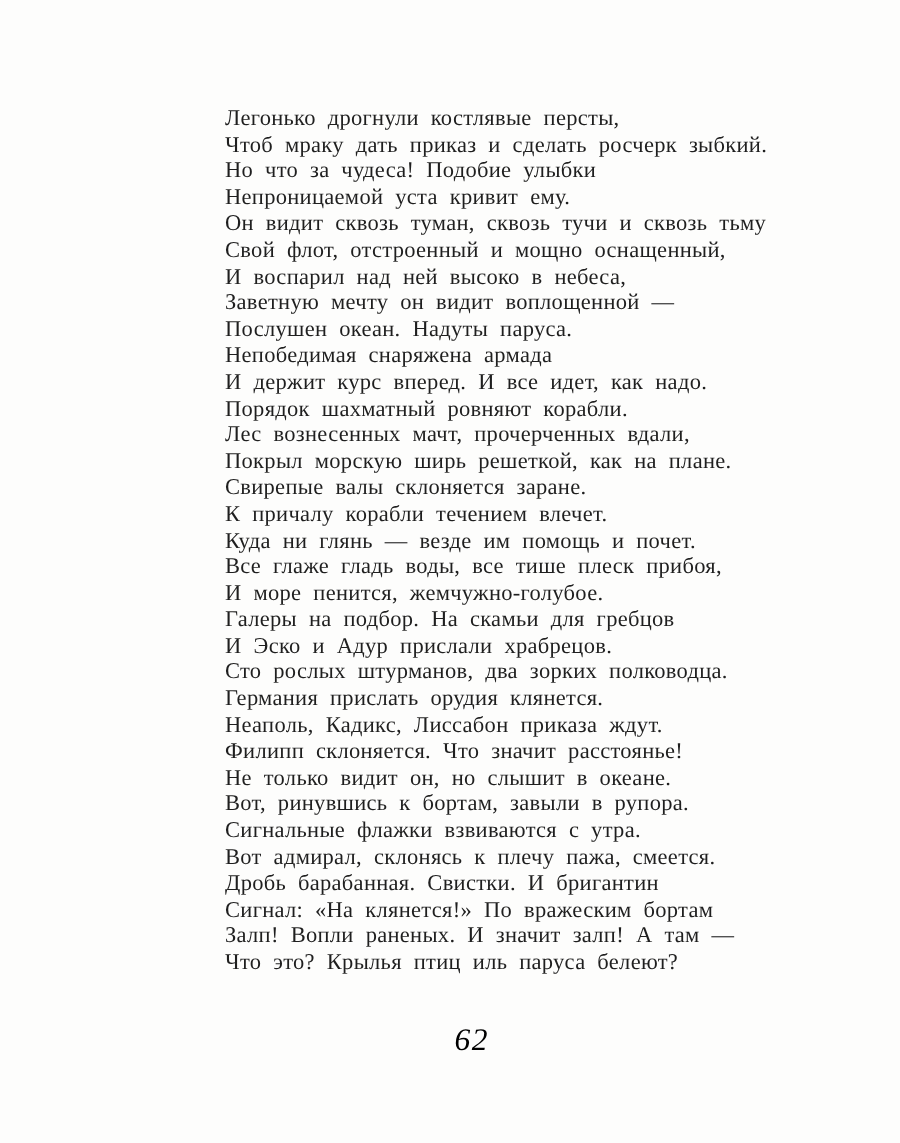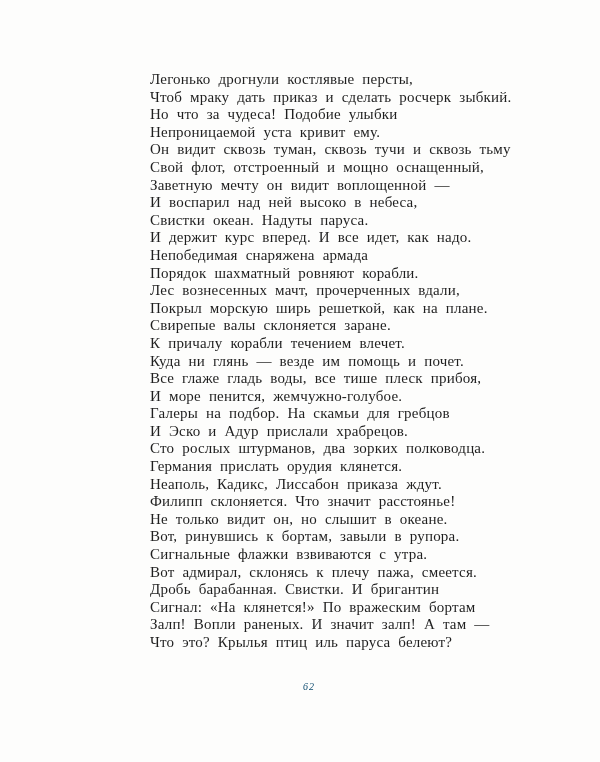--- a/index.html
+++ b/index.html
@@ -30,42 +30,42 @@
     font-size: 15px;
     line-height: 17.6px;
     word-spacing: 4px;
     letter-spacing: 0.2px;
     white-space: nowrap;
   }
   .page-number {
     position: absolute;
     top: 681px;
     left: 303px;
-    font-size: 10px;
+    font-size: 21px;
     font-style: italic;
     letter-spacing: 1px;
-    color: #0c4a6e;
+    color: #000000;
   }
 </style>
 </head>
 <body>
 
 <div class="page">
   <div class="poem">
     <div class="poem-line">Легонько дрогнули костлявые персты,</div>
     <div class="poem-line">Чтоб мраку дать приказ и сделать росчерк зыбкий.</div>
     <div class="poem-line">Но что за чудеса! Подобие улыбки</div>
     <div class="poem-line">Непроницаемой уста кривит ему.</div>
     <div class="poem-line">Он видит сквозь туман, сквозь тучи и сквозь тьму</div>
     <div class="poem-line">Свой флот, отстроенный и мощно оснащенный,</div>
+    <div class="poem-line">И воспарил над ней высоко в небеса,</div>
     <div class="poem-line">Заветную мечту он видит воплощенной —</div>
-    <div class="poem-line">И воспарил над ней высоко в небеса,</div>
-    <div class="poem-line">Свистки океан. Надуты паруса.</div>
+    <div class="poem-line">Послушен океан. Надуты паруса.</div>
+    <div class="poem-line">Непобедимая снаряжена армада</div>
     <div class="poem-line">И держит курс вперед. И все идет, как надо.</div>
-    <div class="poem-line">Непобедимая снаряжена армада</div>
     <div class="poem-line">Порядок шахматный ровняют корабли.</div>
     <div class="poem-line">Лес вознесенных мачт, прочерченных вдали,</div>
     <div class="poem-line">Покрыл морскую ширь решеткой, как на плане.</div>
     <div class="poem-line">Свирепые валы склоняется заране.</div>
     <div class="poem-line">К причалу корабли течением влечет.</div>
     <div class="poem-line">Куда ни глянь — везде им помощь и почет.</div>
     <div class="poem-line">Все глаже гладь воды, все тише плеск прибоя,</div>
     <div class="poem-line">И море пенится, жемчужно-голубое.</div>
     <div class="poem-line">Галеры на подбор. На скамьи для гребцов</div>
     <div class="poem-line">И Эско и Адур прислали храбрецов.</div>

